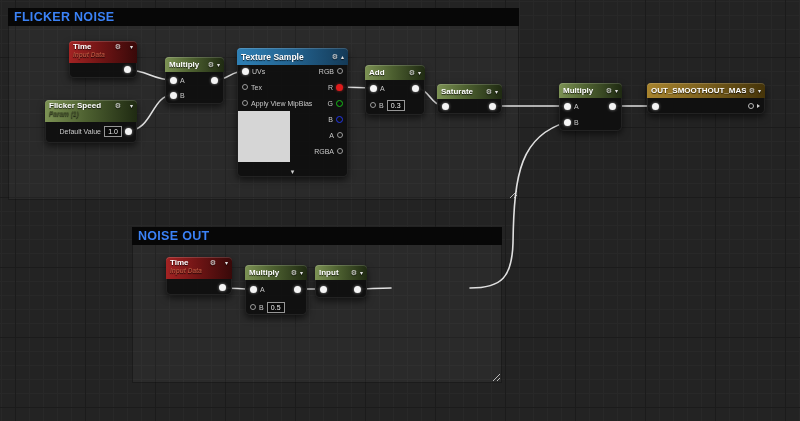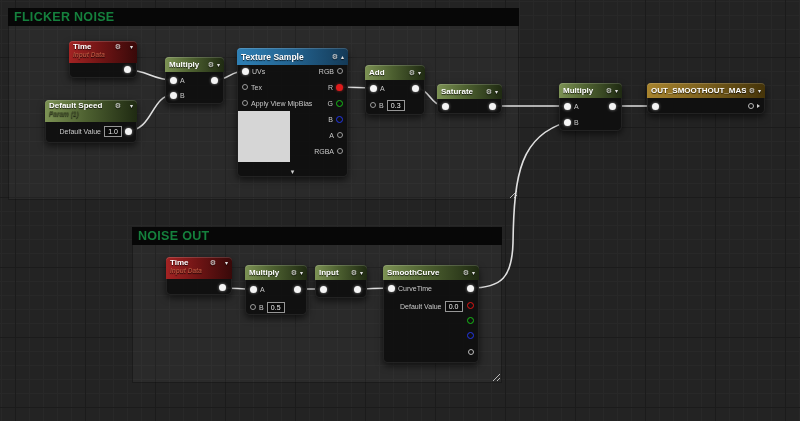--- a/index.html
+++ b/index.html
@@ -9,21 +9,21 @@
     background-color:#232323;
     background-image:
       linear-gradient(#1b1b1b 1px, transparent 1px),
       linear-gradient(90deg,#1b1b1b 1px, transparent 1px),
       linear-gradient(#282828 1px, transparent 1px),
       linear-gradient(90deg,#282828 1px, transparent 1px);
     background-size:70px 70px,70px 70px,14px 14px,14px 14px;
     background-position:0 -13px,15px 0,0 1px,1px 0;
   }
   .comment{position:absolute;background:rgba(255,255,255,0.035);box-shadow:inset 0 0 0 1px rgba(0,0,0,0.35);z-index:0;}
-  .comment-title{position:absolute;top:0;left:0;right:0;height:18px;background:#070707;color:#15803d;
+  .comment-title{position:absolute;top:0;left:0;right:0;height:18px;background:#070707;color:#3b82f6;
     font-size:12.5px;font-weight:bold;line-height:18px;padding-left:6px;letter-spacing:.3px;white-space:nowrap;}
   .grip{position:absolute;right:2px;bottom:2px;width:9px;height:9px;opacity:.9;
     background:repeating-linear-gradient(135deg, transparent 0 1.6px, #c9c9c9 1.6px 2.8px);
     clip-path:polygon(100% 0,100% 100%,0 100%);}
   .wires{position:absolute;left:0;top:0;z-index:1;pointer-events:none;}
 
   .node{position:absolute;background:rgba(16,16,16,0.96);border-radius:5px;z-index:2;
     box-shadow:0 3px 7px rgba(0,0,0,.6), inset 0 0 0 1px rgba(70,70,70,.35);}
   .hdr{height:15px;border-radius:4px 4px 0 0;display:flex;align-items:center;padding:0 4px;gap:3px;
     color:#fff;font-size:8px;font-weight:bold;text-shadow:0 1px 1px rgba(0,0,0,.75);
@@ -100,21 +100,21 @@
         <span class="ic chev">▾</span>
       </div>
       <div class="sub red">Input Data</div>
     </div>
     <span class="pin p-out apin" style="right:6px;top:25px"></span>
   </div>
 
   <div class="node" style="left:45px;top:100px;width:92px;height:43px">
     <div class="hdr two g-green">
       <div class="trow">
-        <span class="ttl">Default Speed</span>
+        <span class="ttl">Flicker Speed</span>
         <span class="ic">⚙</span>
         <span class="ic chev">▾</span>
       </div>
       <div class="sub olv">Param (1)</div>
     </div>
     <div class="frow rgt" style="top:26px">
       <span class="plbl">Default Value</span>
       <span class="valbox">1.0</span>
       <span class="pin p-out"></span>
     </div>
@@ -279,34 +279,14 @@
       <span class="ttl">Input</span>
       <span class="ic">⚙</span>
       <span class="ic chev">▾</span>
     </div>
     <div class="frow" style="top:19px">
       <span class="pin p-out"></span>
     </div>
     <span class="pin p-out opin" style="top:21px"></span>
   </div>
 
-  <div class="node" style="left:383px;top:265px;width:96px;height:98px">
-    <div class="hdr g-green">
-      <span class="ttl">SmoothCurve</span>
-      <span class="ic">⚙</span>
-      <span class="ic chev">▾</span>
-    </div>
-    <div class="frow" style="top:18px">
-      <span class="pin p-out"></span>
-      <span class="plbl">CurveTime</span>
-    </div>
-    <div class="frow" style="top:36px;padding-left:17px">
-      <span class="plbl">Default Value</span>
-      <span class="valbox">0.0</span>
-    </div>
-    <span class="pin p-out apin" style="right:5px;top:20px"></span>
-    <span class="pin r-red apin" style="right:5px;top:37px"></span>
-    <span class="pin r-green apin" style="right:5px;top:52px"></span>
-    <span class="pin r-blue apin" style="right:5px;top:67px"></span>
-    <span class="pin r-gray apin" style="right:5.5px;top:84px"></span>
-  </div>
 
 </div>
 
 </body></html>

